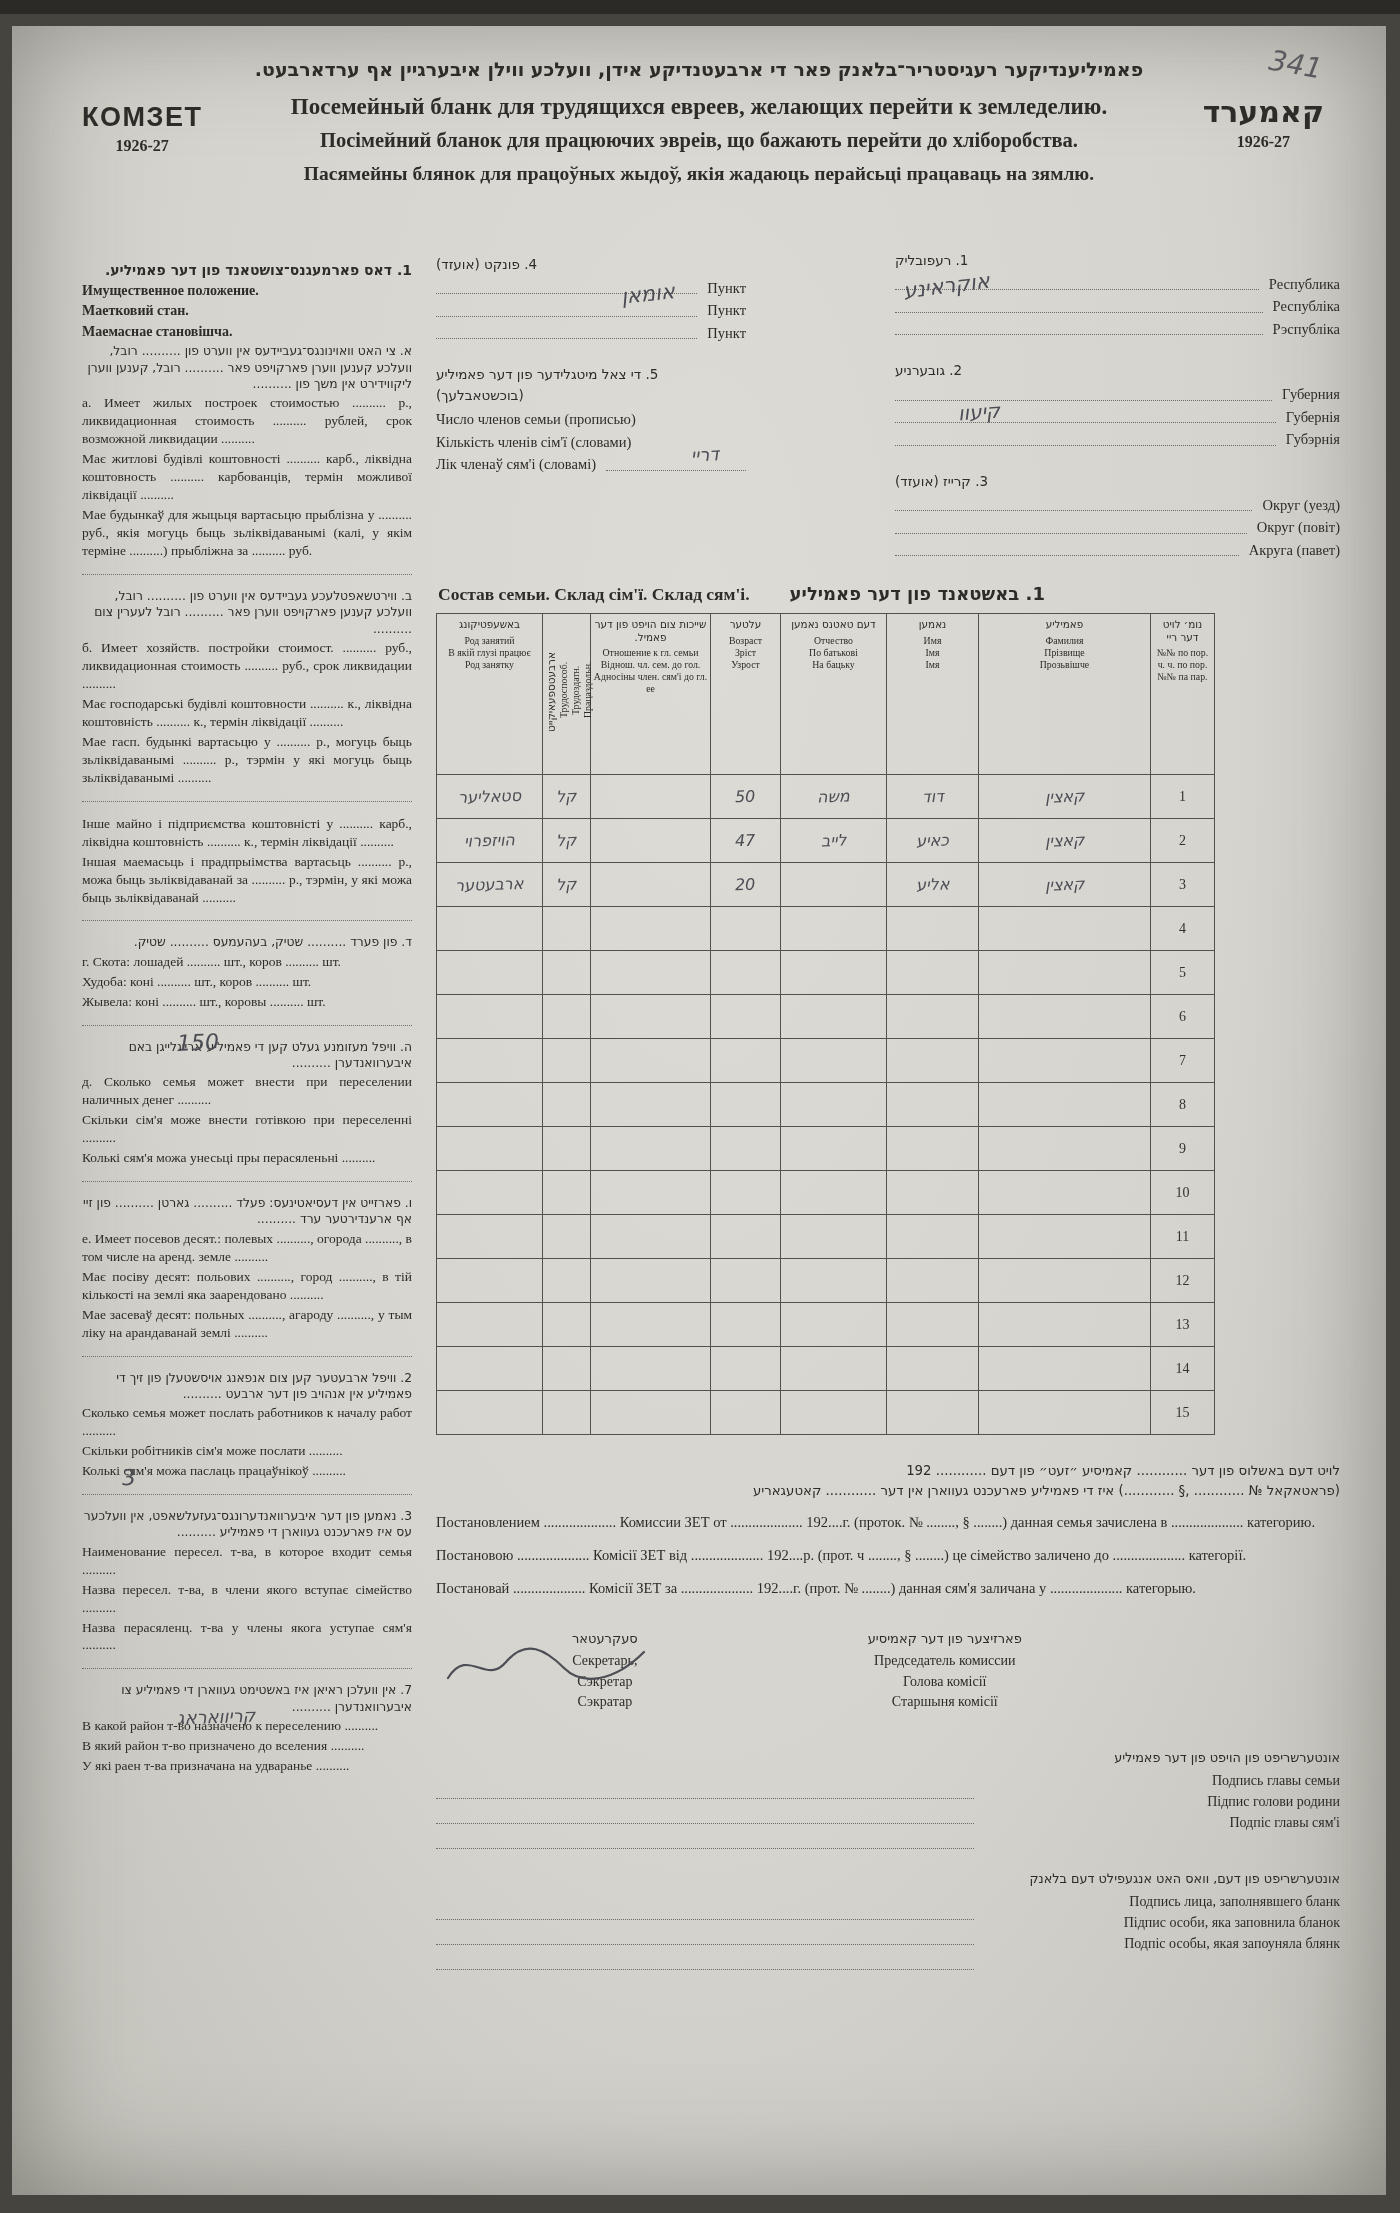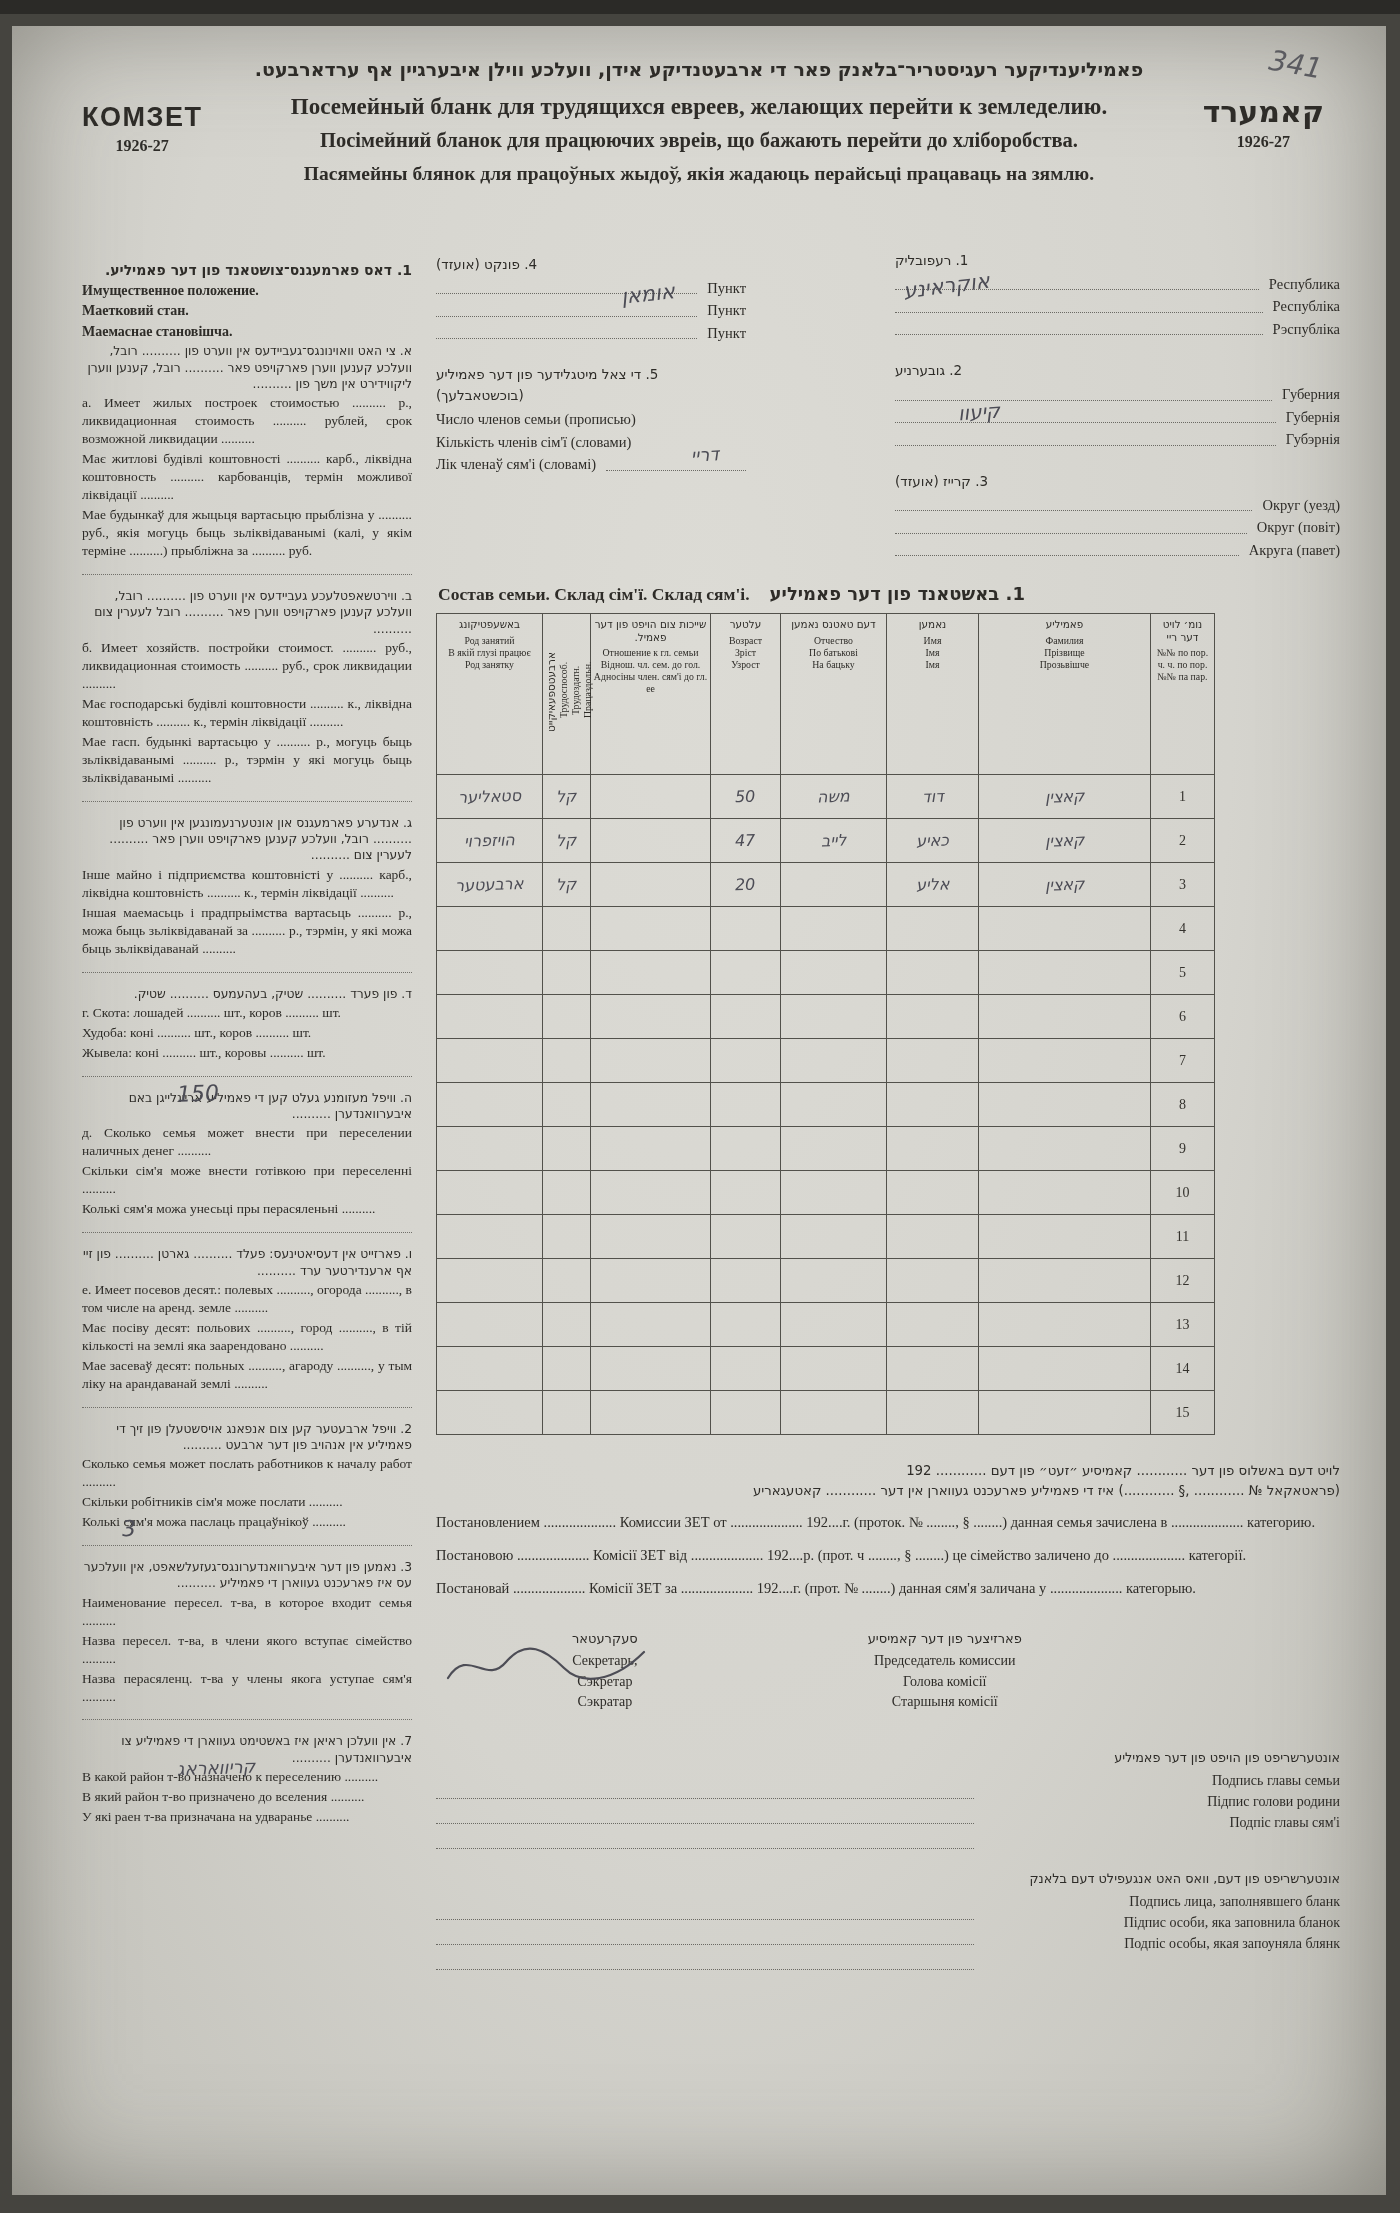--- a/index.html
+++ b/index.html
@@ -59,21 +59,21 @@
   .fgroup.plain .ln { justify-content:flex-start; text-align:left; }
   .fgroup.plain .ln::before { content:none; }
   .fgroup.plain .ln:last-child { display:flex; }
   .fgroup.plain .ln:last-child::after { content:""; flex:1 1 auto; align-self:flex-end; border-bottom:1.3px dotted #6b6a64; margin:0 0 5px 10px; }
 
   .hw-punkt   { position:absolute; left:185px; top:34px;  font-size:21px; transform:rotate(-6deg); }
   .hw-region  { position:absolute; right:350px; top:26px; font-size:21px; transform:rotate(-7deg); }
   .hw-okrug   { position:absolute; right:340px; top:152px; font-size:20px; transform:rotate(-4deg); }
   .hw-members { position:absolute; left:255px; top:196px; font-size:18px; transform:rotate(-3deg); }
 
-  .tbl-title { display:flex; gap:20px; align-items:baseline; margin:2px 0 8px 2px; }
+  .tbl-title { display:flex; gap:40px; align-items:baseline; margin:2px 0 8px 2px; }
   .tbl-title .tt  { font-weight:bold; font-size:17.5px; }
   .tbl-title .tty { font-weight:bold; font-size:18px; }
 
   table.fam { border-collapse:collapse; width:778px; table-layout:fixed; }
   .fam th, .fam td { border:1px solid #52514b; }
   .fam thead th { height:152px; vertical-align:top; padding:4px 2px; font-weight:normal; }
   .fam th .ln { font-size:9.8px; line-height:1.22; text-align:center; margin:0; }
   .fam th .ln.yi { font-size:10.4px; margin-bottom:4px; }
   .fam tbody td { height:43px; padding:0 4px; text-align:center; vertical-align:middle; overflow:hidden; }
   .rownum { font-size:14px; color:#34322d; }
@@ -140,21 +140,20 @@
             <div class="ln">Має житлові будівлі коштовності .......... карб., ліквідна коштовность .......... карбованців, термін можливої ліквідації ..........</div>
             <div class="ln">Мае будынкаў для жыцьця вартасьцю прыблізна у .......... руб., якія могуць быць зьліквідаванымі (калі, у якім терміне ..........) прыбліжна за .......... руб.</div>
           </div>
         <div class="lsec s1">
             <div class="ln yi">ב. ווירטשאפטלעכע געביידעס אין ווערט פון .......... רובל, וועלכע קענען פארקויפט ווערן פאר .......... רובל לעערין צום ..........</div>
             <div class="ln">б. Имеет хозяйств. постройки стоимост. .......... руб., ликвидационная стоимость .......... руб., срок ликвидации ..........</div>
             <div class="ln">Має господарські будівлі коштовности .......... к., ліквідна коштовність .......... к., термін ліквідації ..........</div>
             <div class="ln">Мае гасп. будынкі вартасьцю у .......... р., могуць быць зьліквідаванымі .......... р., тэрмін у які могуць быць зьліквідаванымі ..........</div>
           </div>
         <div class="lsec s2">
-            <div class="ln yi">ג. אנדערע פארמעגנס און אונטערנעמונגען אין ווערט פון .......... רובל, וועלכע קענען פארקויפט ווערן פאר .......... לעערין צום ..........</div>
             <div class="ln">Інше майно і підприємства коштовністі у .......... карб., ліквідна коштовність .......... к., термін ліквідації ..........</div>
             <div class="ln">Іншая маемасьць і прадпрыімства вартасьць .......... р., можа быць зьліквідаванай за .......... р., тэрмін, у які можа быць зьліквідаванай ..........</div>
           </div>
         <div class="lsec s3">
             <div class="ln yi">ד. פון פערד .......... שטיק, בעהעמעס .......... שטיק.</div>
             <div class="ln">г. Скота: лошадей .......... шт., коров .......... шт.</div>
             <div class="ln">Худоба: коні .......... шт., коров .......... шт.</div>
             <div class="ln">Жывела: коні .......... шт., коровы .......... шт.</div>
           </div>
         <div class="lsec s4">

